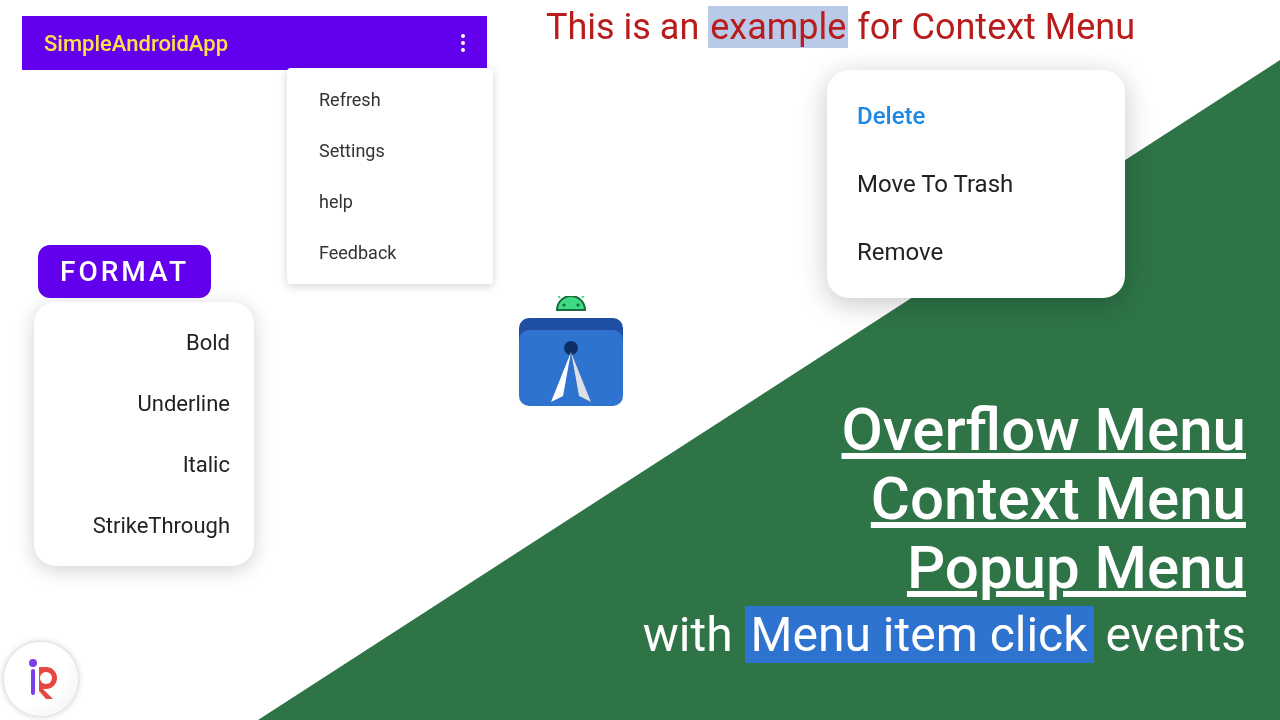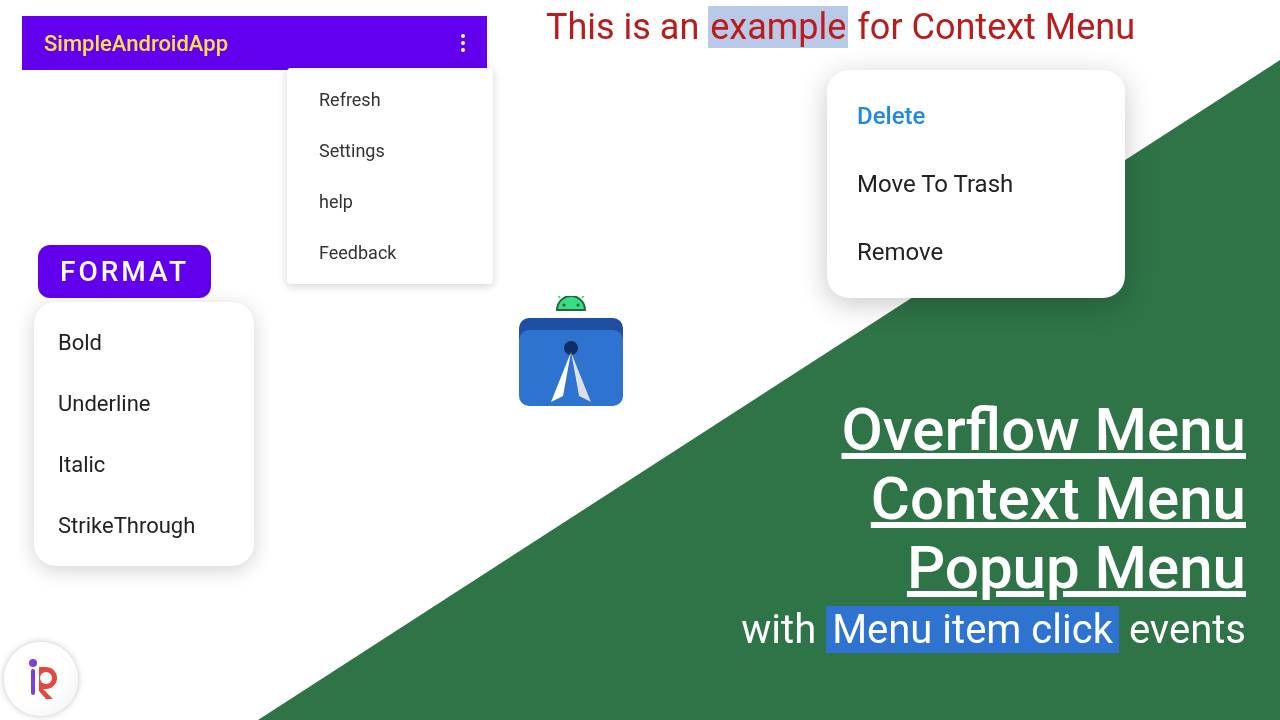--- a/index.html
+++ b/index.html
@@ -84,20 +84,21 @@
     border-radius: 22px;
     box-shadow: 0 4px 20px rgba(0,0,0,0.18);
     padding: 10px 0;
     z-index: 3;
   }
   .popup-menu .item {
     padding: 18px 24px;
     font-size: 22px;
     color: #222;
     cursor: pointer;
+    text-align: right;
   }
 
   
   .example-line {
     position: absolute;
     left: 546px; top: 6px;
     font-size: 36px;
     color: #b91c1c;
     z-index: 2;
     white-space: nowrap;
@@ -137,21 +138,21 @@
   
   .titles {
     position: absolute;
     right: 34px;
     top: 395px;
     text-align: right;
     color: #fff;
     z-index: 3;
   }
   .titles .line { font-size: 60px; font-weight: 500; line-height: 1.15; text-decoration: underline; }
-  .titles .sub { font-size: 40px; margin-top: 4px; margin-left: 30px; }
+  .titles .sub { font-size: 48px; margin-top: 4px; margin-left: 30px; }
   .titles .hl { background: #2f73d1; padding: 0 6px; }
 
   
   .brand {
     position: absolute;
     left: 4px; bottom: 4px;
     width: 74px; height: 74px;
     border-radius: 50%;
     background: radial-gradient(circle at 30% 30%, #fff 55%, #eee 100%);
     box-shadow: 0 0 6px rgba(0,0,0,.25);

